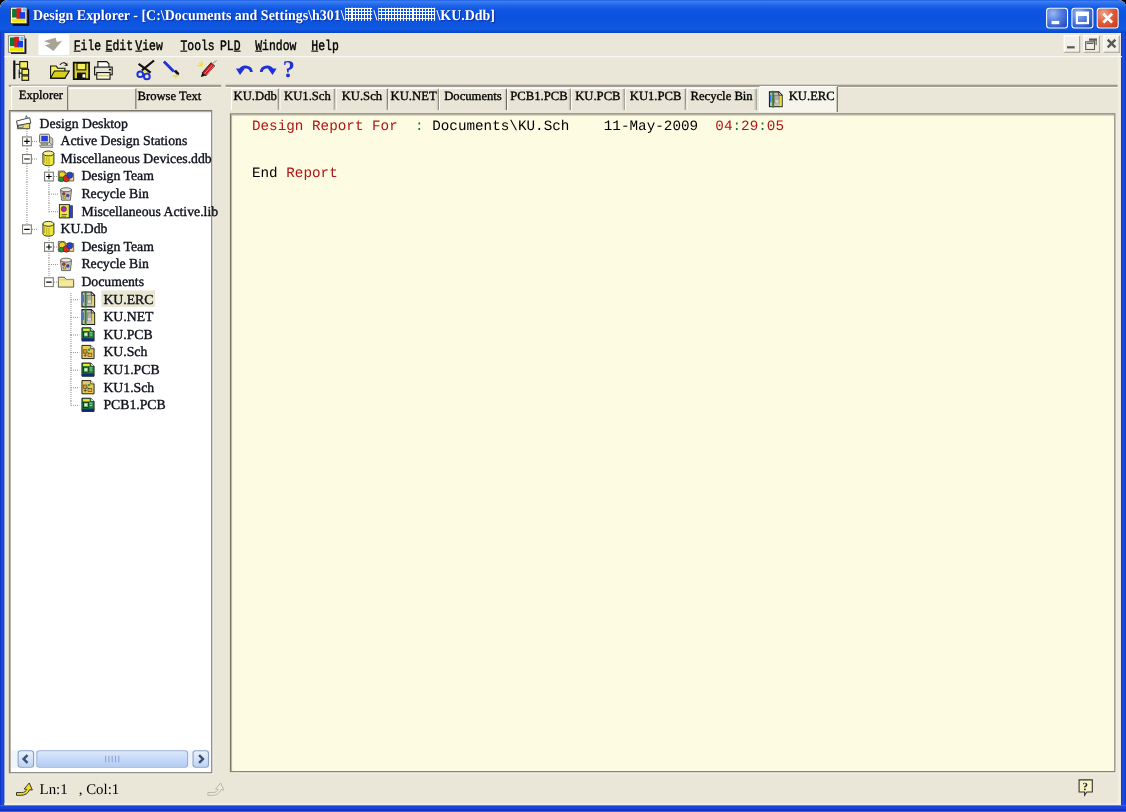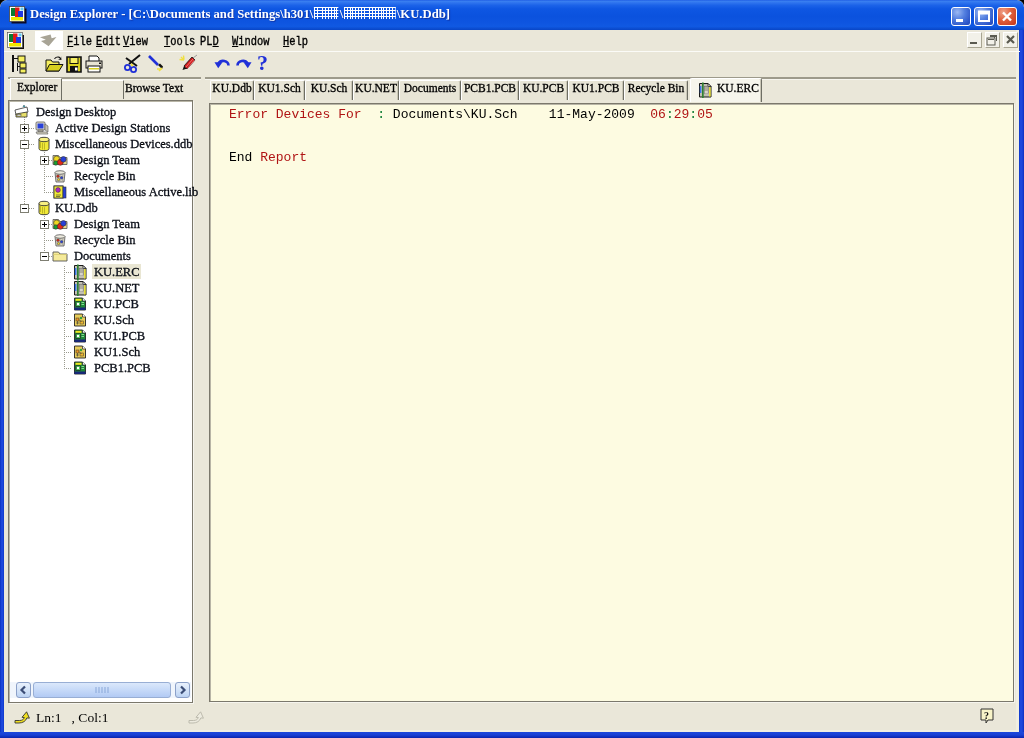--- a/index.html
+++ b/index.html
@@ -413,21 +413,21 @@
  <div class="dtab" style="left:624px;width:64px;"><span>Recycle Bin</span></div>
  <div class="dtab" style="left:690px;top:78px;width:72px;height:24px;background:#f6f5ec;">
         <svg class="tico16" style="left:6px;top:3px;">
           <use href="#i-docgray"></use>
         </svg>
         <span style="position:absolute;left:26px;top:3px;">KU.ERC</span>
       </div>
 </div>
 
 <div class="abs" id="content"></div>
-<div class="abs repline" style="left:229px;top:107px;"><span class="red">Error Devices For</span>  <span class="grn">:</span> Documents\KU.Sch    11-May-2009  <span class="red">06</span><span class="grn">:</span><span class="red">29</span><span class="grn">:</span><span class="red">05</span></div>
+<div class="abs repline" style="left:229px;top:107px;"><span class="red">Design Report For</span>  <span class="grn">:</span> Documents\KU.Sch    11-May-2009  <span class="red">04</span><span class="grn">:</span><span class="red">29</span><span class="grn">:</span><span class="red">05</span></div>
 <div class="abs repline" style="left:229px;top:150px;">End <span class="red">Report</span></div>
 
 <div class="abs" id="hscroll" style="left:10px;top:682px;width:181px;height:16px;background:#f0f5fc;">
  <div class="abs" style="left:6px;top:0px;width:15px;height:16px;border-radius:3px;border:1px solid #8ba0c8;background:linear-gradient(180deg,#e9f1fc,#cfe0f7 60%,#bcd2f2);box-sizing:border-box;">
   <svg width="13" height="14" viewBox="0 0 13 14">
           <path d="M8 3.5 L4.5 7 L8 10.5" stroke="#3b4d76" stroke-width="2.2" fill="none"></path>
         </svg></div>
  <div class="abs" style="left:23px;top:0px;width:138px;height:16px;border-radius:3px;border:1px solid #98aed4;background:linear-gradient(180deg,#dbe8fb,#c4d8f8 55%,#b2caf4);box-sizing:border-box;">
   <svg width="136" height="14" viewBox="0 0 136 14">
           <path d="M62 4 L62 10 M65 4 L65 10 M68 4 L68 10 M71 4 L71 10 M74 4 L74 10" stroke="#89a7d8" stroke-width="1"></path>

